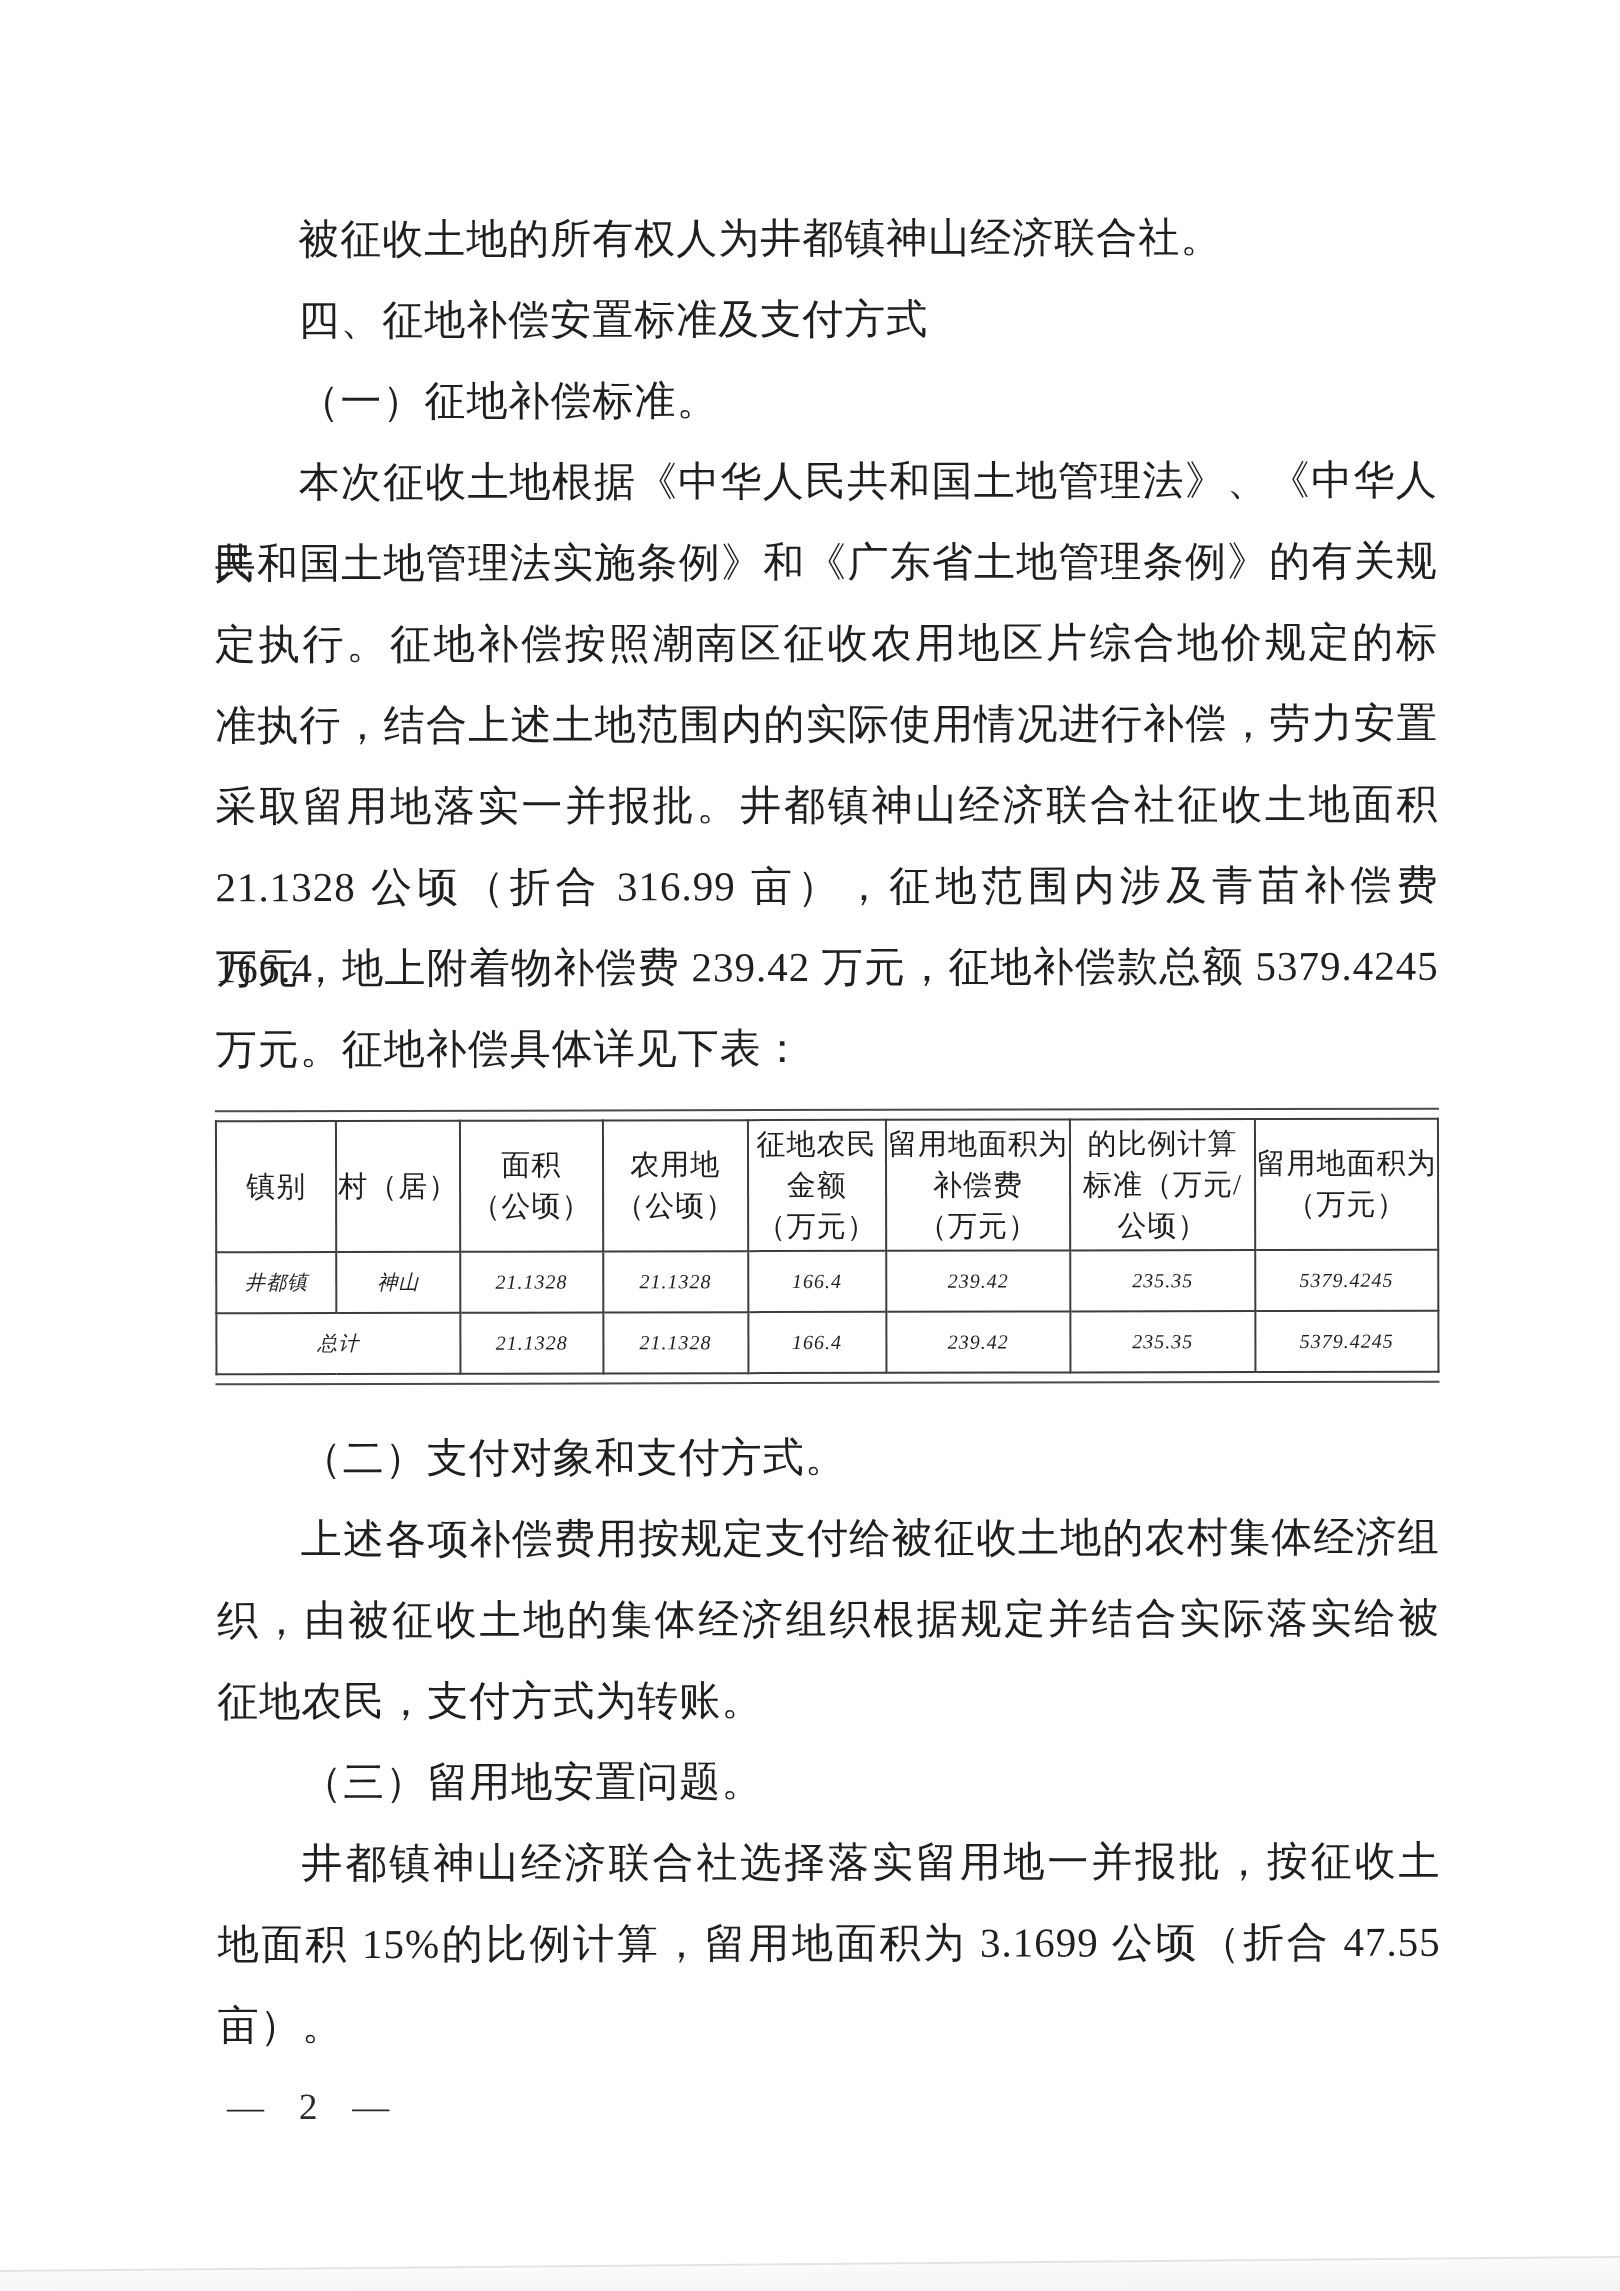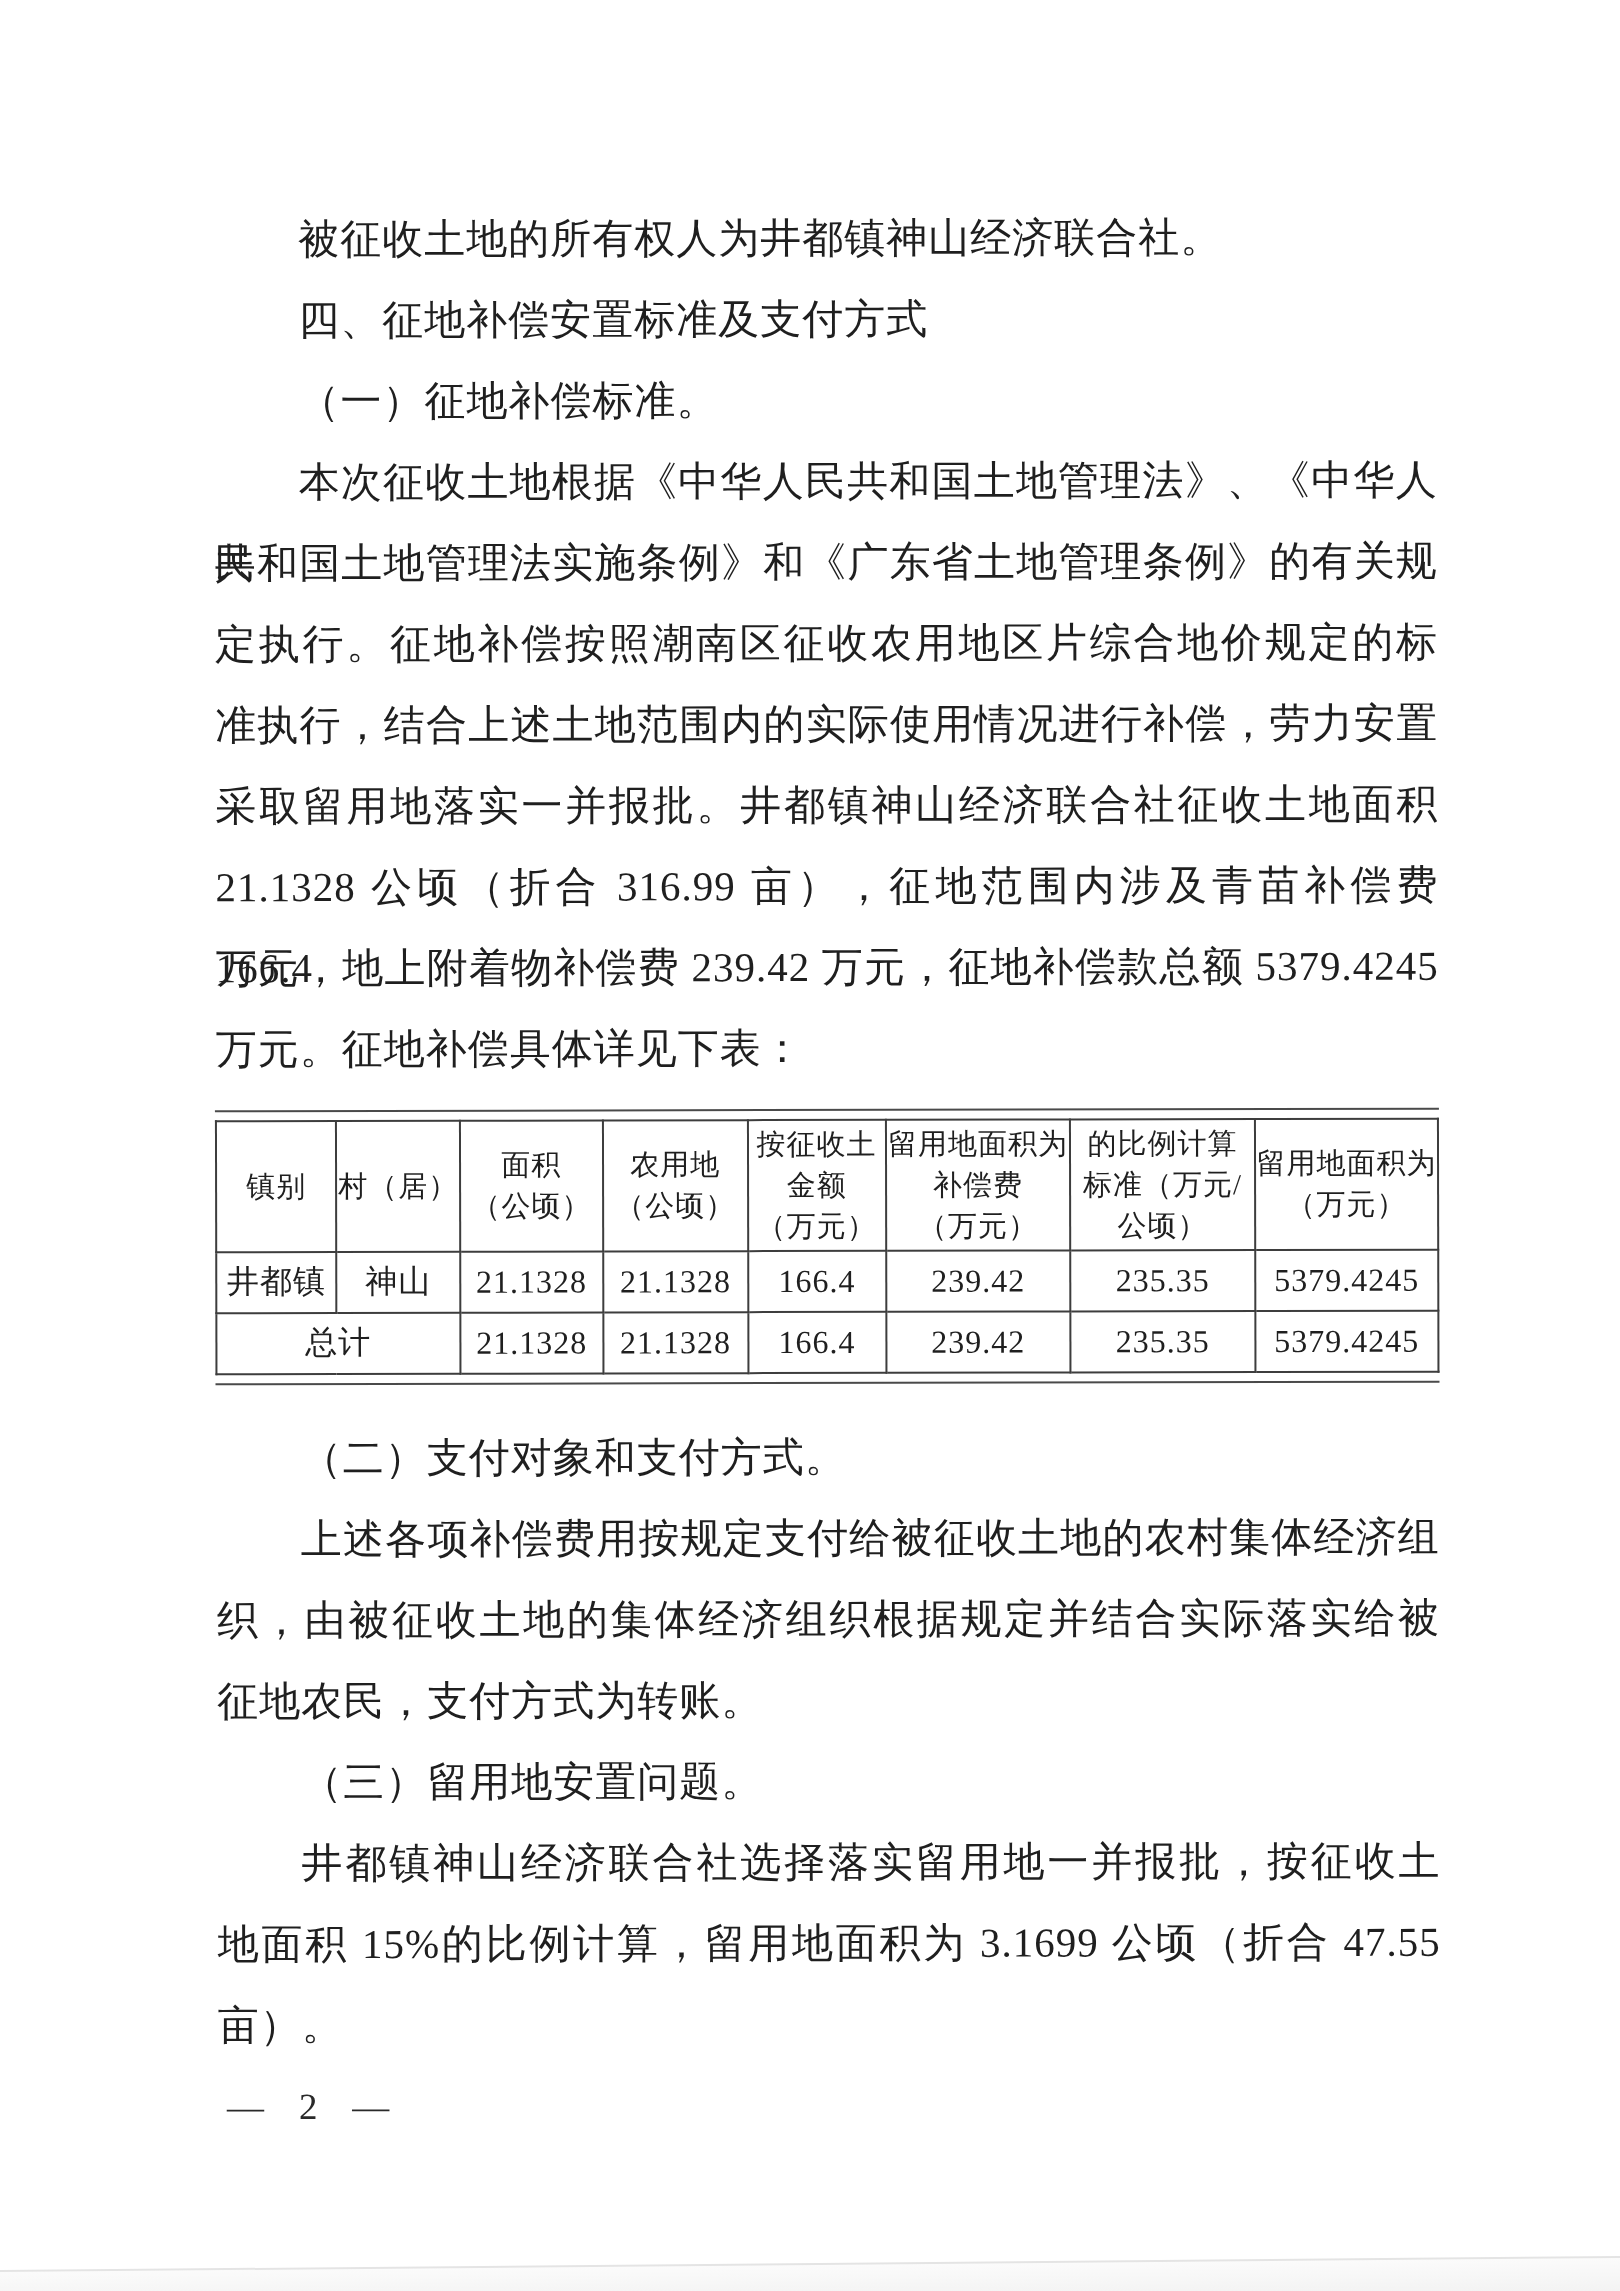--- a/index.html
+++ b/index.html
@@ -63,23 +63,24 @@
     padding: 0;
   }
   .comp-table th {
     font-size: 29px;
     line-height: 41px;
     height: 129px;
     white-space: pre-line;
     letter-spacing: 1px;
   }
   .comp-table td {
-    font-size: 32px;
+    font-size: 20px;
     height: 59px;
     letter-spacing: 1px;
+    font-style: italic;
   }
   .footer-page-num {
     position: absolute;
     left: 225px;
     top: 2084px;
     font-size: 37px;
     word-spacing: 21.6px;
     letter-spacing: 2px;
     color: #2a2a2a;
   }
@@ -127,21 +128,21 @@
           <col style="width:15.0%">
         </colgroup>
         <tbody>
             <tr>
           <th>镇别</th>
           <th>村（居）</th>
           <th>面积
 （公顷）</th>
           <th>农用地
 （公顷）</th>
-          <th>按征收土
+          <th>征地农民
 金额
 （万元）</th>
           <th>留用地面积为
 补偿费
 （万元）</th>
           <th>的比例计算
 标准（万元/
 公顷）</th>
           <th>留用地面积为
 （万元）</th>

